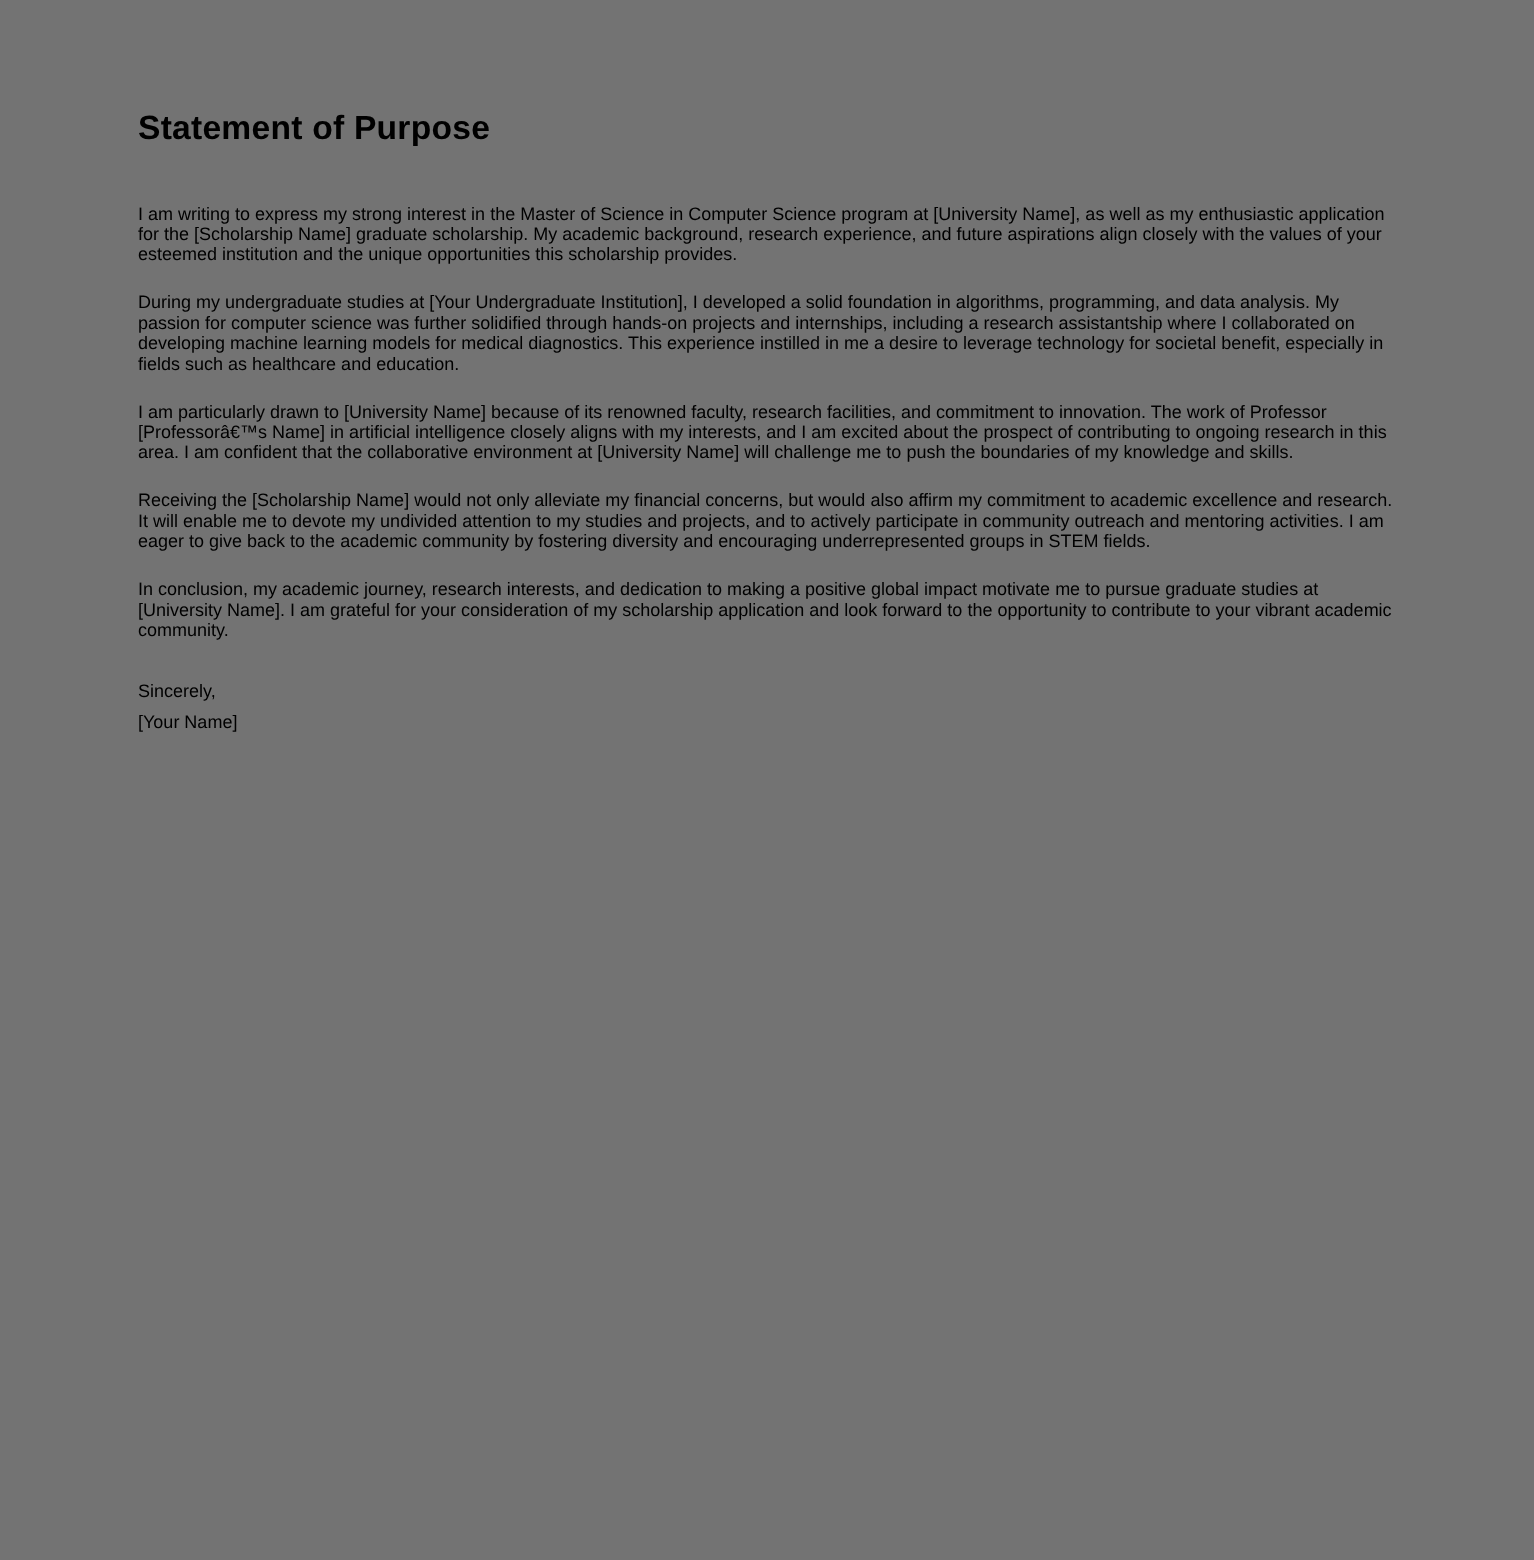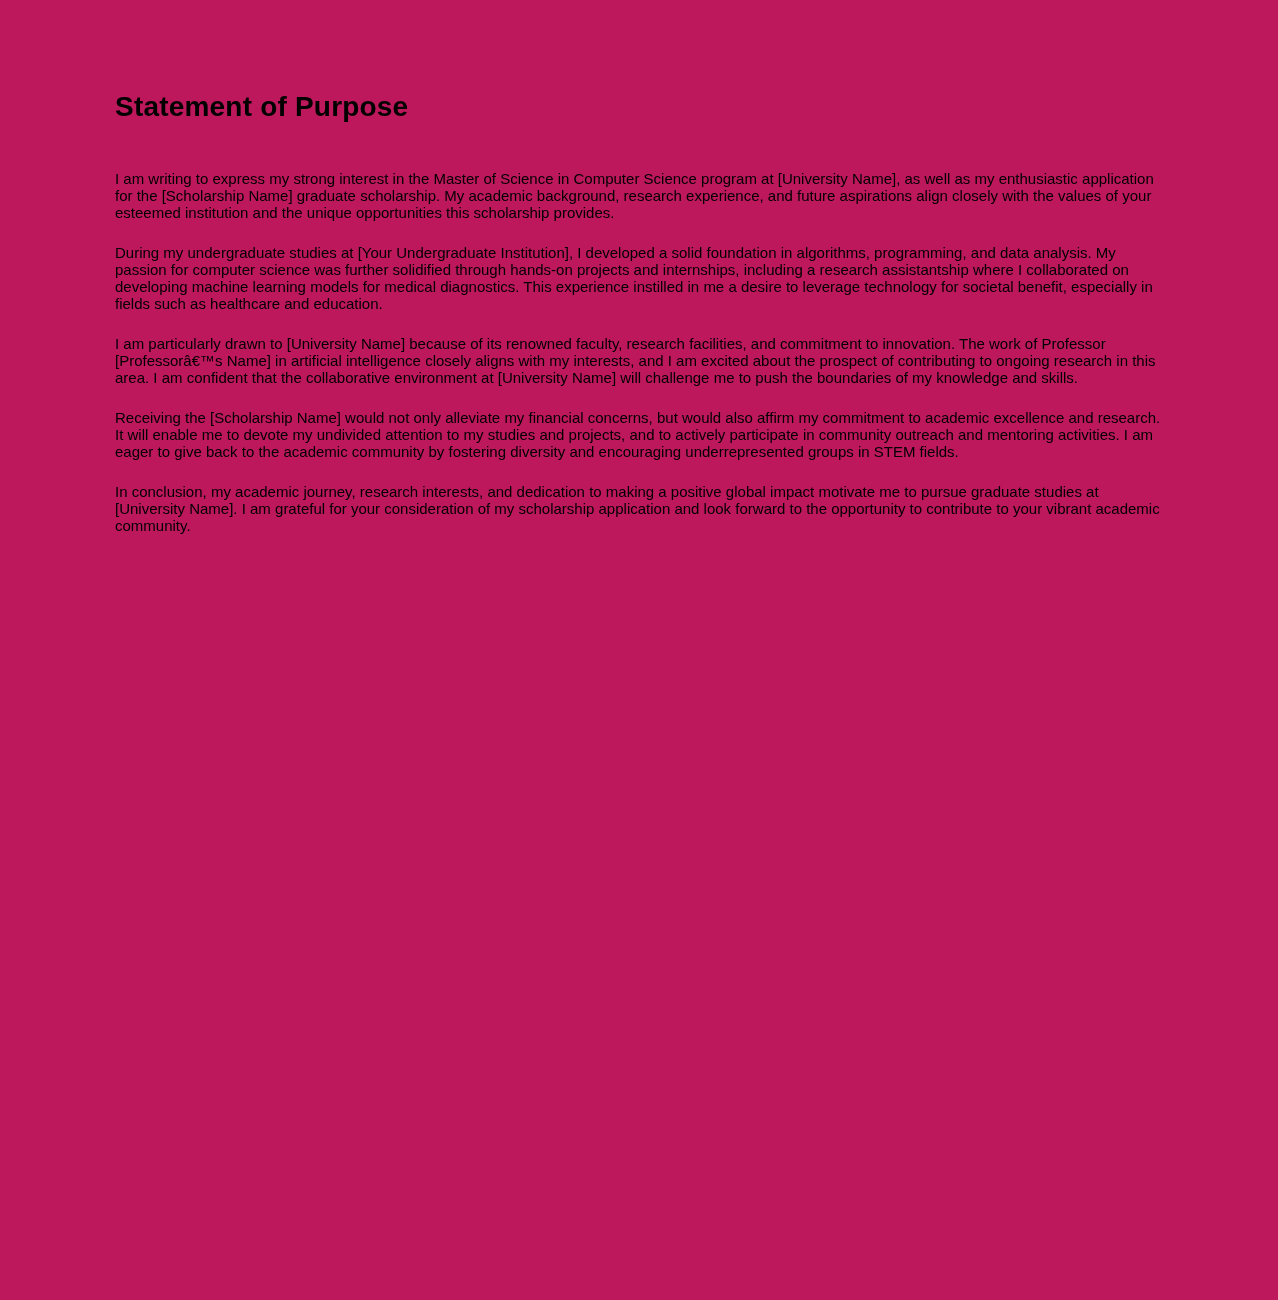--- a/index.html
+++ b/index.html
@@ -12,21 +12,21 @@
     width: 1278px;
     height: 1300px;
     font-family: "Liberation Sans", sans-serif;
     color: #000000;
     overflow: hidden;
   }
   .page {
     width: 1278px;
     height: 1300px;
     padding: 90px 114px 0 115px;
-    background: #be185d;
+    background: #737373;
   }
   h1.doc-title {
     font-size: 28px;
     line-height: 1.2;
     font-weight: 700;
     margin: 0 0 46px 0;
     letter-spacing: 0.2px;
     color: #000000;
   }
   p.body-para {
@@ -53,13 +53,17 @@
   <p class="body-para">I am writing to express my strong interest in the Master of Science in Computer Science program at [University Name], as well as my enthusiastic application for the [Scholarship Name] graduate scholarship. My academic background, research experience, and future aspirations align closely with the values of your esteemed institution and the unique opportunities this scholarship provides.</p>
 
   <p class="body-para">During my undergraduate studies at [Your Undergraduate Institution], I developed a solid foundation in algorithms, programming, and data analysis. My passion for computer science was further solidified through hands-on projects and internships, including a research assistantship where I collaborated on developing machine learning models for medical diagnostics. This experience instilled in me a desire to leverage technology for societal benefit, especially in fields such as healthcare and education.</p>
 
   <p class="body-para">I am particularly drawn to [University Name] because of its renowned faculty, research facilities, and commitment to innovation. The work of Professor [Professorâ€™s Name] in artificial intelligence closely aligns with my interests, and I am excited about the prospect of contributing to ongoing research in this area. I am confident that the collaborative environment at [University Name] will challenge me to push the boundaries of my knowledge and skills.</p>
 
   <p class="body-para">Receiving the [Scholarship Name] would not only alleviate my financial concerns, but would also affirm my commitment to academic excellence and research. It will enable me to devote my undivided attention to my studies and projects, and to actively participate in community outreach and mentoring activities. I am eager to give back to the academic community by fostering diversity and encouraging underrepresented groups in STEM fields.</p>
 
   <p class="body-para">In conclusion, my academic journey, research interests, and dedication to making a positive global impact motivate me to pursue graduate studies at [University Name]. I am grateful for your consideration of my scholarship application and look forward to the opportunity to contribute to your vibrant academic community.</p>
 
+  <p class="closing-block">
+    <span>Sincerely,</span><br>
+    <span>[Your Name]</span>
+  </p>
 </div>
 
 </body></html>

